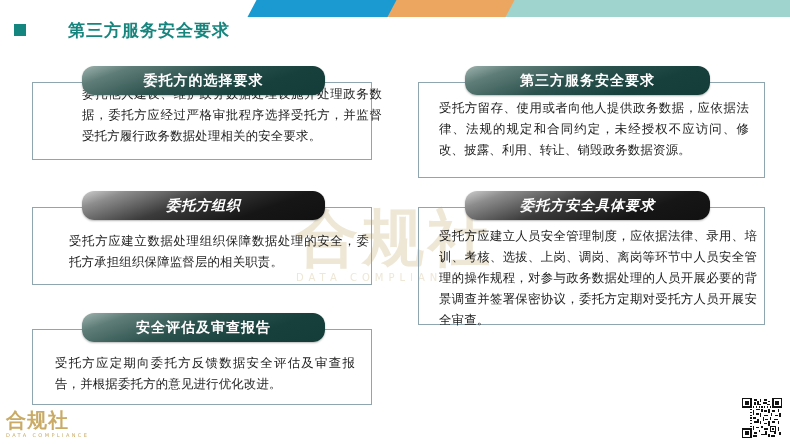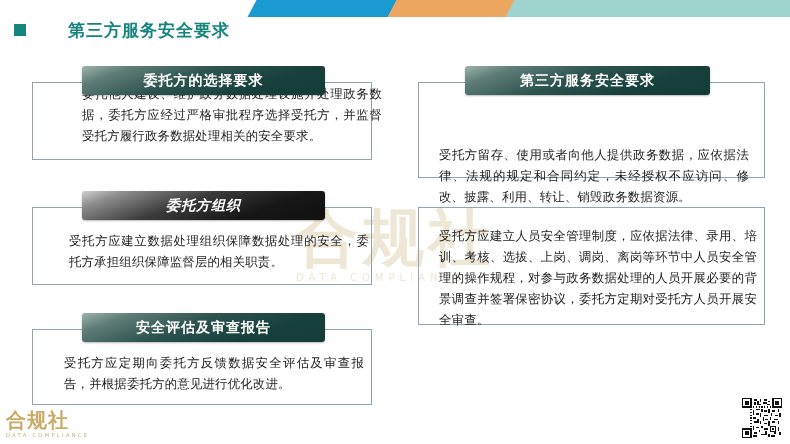--- a/index.html
+++ b/index.html
@@ -44,53 +44,53 @@
   
   .card{position:absolute;border:1px solid #8fa6b0;background:transparent;box-sizing:border-box;}
   .card-body{
     position:absolute;left:0;right:0;
     color:#1d1d1d;font-size:12.4px;line-height:21px;
     letter-spacing:.2px;text-align:justify;
   }
   .pill{
     position:absolute;
     height:29px;line-height:29px;
-    border-radius:3px;
+    border-radius:12px;
     color:#ffffff;font-size:14px;font-weight:bold;letter-spacing:1px;
     text-align:center;white-space:nowrap;
     box-shadow:0 1px 2px rgba(0,0,0,.28);
     overflow:hidden;
   }
   .pill.teal{
     background:linear-gradient(160deg,#9fb3ae 0%,#5f7d78 16%,#2c524e 44%,#17403c 72%,#143c38 100%);
   }
   .pill.gray{
     background:linear-gradient(160deg,#cfcfcf 0%,#8d8d8d 14%,#3b3b3b 42%,#161616 72%,#111111 100%);
     font-style:italic;
   }
 
   
   #card1{left:32px;top:82px;width:340px;height:78px;}
   #card1 .card-body{left:22px;top:0;width:300px;margin-left:27px;}
   #pill1{left:82px;top:66px;width:243px;}
 
   #card2{left:418px;top:82px;width:347px;height:96px;}
-  #card2 .card-body{left:20px;top:14px;width:310px;margin-top:47px;}
+  #card2 .card-body{left:20px;top:14px;width:310px;}
   #pill2{left:465px;top:66px;width:245px;}
 
   #card3{left:32px;top:207px;width:340px;height:78px;}
   #card3 .card-body{left:22px;top:22px;width:300px;margin-left:14px;}
   #pill3{left:82px;top:191px;width:243px;}
 
   #card4{left:418px;top:207px;width:347px;height:118px;}
   #card4 .card-body{left:20px;top:17px;width:318px;}
   #pill4{left:465px;top:191px;width:245px;}
 
   #card5{left:32px;top:329px;width:340px;height:76px;}
-  #card5 .card-body{left:22px;top:22px;width:300px;margin-left:9px;}
+  #card5 .card-body{left:22px;top:22px;width:300px;}
   #pill5{left:82px;top:313px;width:243px;}
 
   
   .logo{position:absolute;left:6px;top:410px;width:74px;}
   .logo-main{
     font-size:20px;font-weight:bold;color:#c9ab66;line-height:21px;
     letter-spacing:1px;white-space:nowrap;
   }
   .logo-sub{
     font-size:5px;color:#c9ab66;letter-spacing:2.4px;
@@ -133,20 +133,21 @@
   <div class="pill teal" id="pill2">第三方服务安全要求</div>
 
   <div class="card" id="card3">
     <div class="card-body">受托方应建立数据处理组织保障数据处理的安全，委托方承担组织保障监督层的相关职责。</div>
   </div>
   <div class="pill gray" id="pill3">委托方组织</div>
 
   <div class="card" id="card4">
     <div class="card-body">受托方应建立人员安全管理制度，应依据法律、录用、培训、考核、选拔、上岗、调岗、离岗等环节中人员安全管理的操作规程，对参与政务数据处理的人员开展必要的背景调查并签署保密协议，委托方定期对受托方人员开展安全审查。</div>
   </div>
+  <div class="pill gray" id="pill4">委托方安全具体要求</div>
 
   <div class="card" id="card5">
     <div class="card-body">受托方应定期向委托方反馈数据安全评估及审查报告，并根据委托方的意见进行优化改进。</div>
   </div>
   <div class="pill teal" id="pill5">安全评估及审查报告</div>
 
   <div class="logo">
     <div class="logo-main">合规社</div>
     <div class="logo-sub">DATA COMPLIANCE</div>
   </div>

